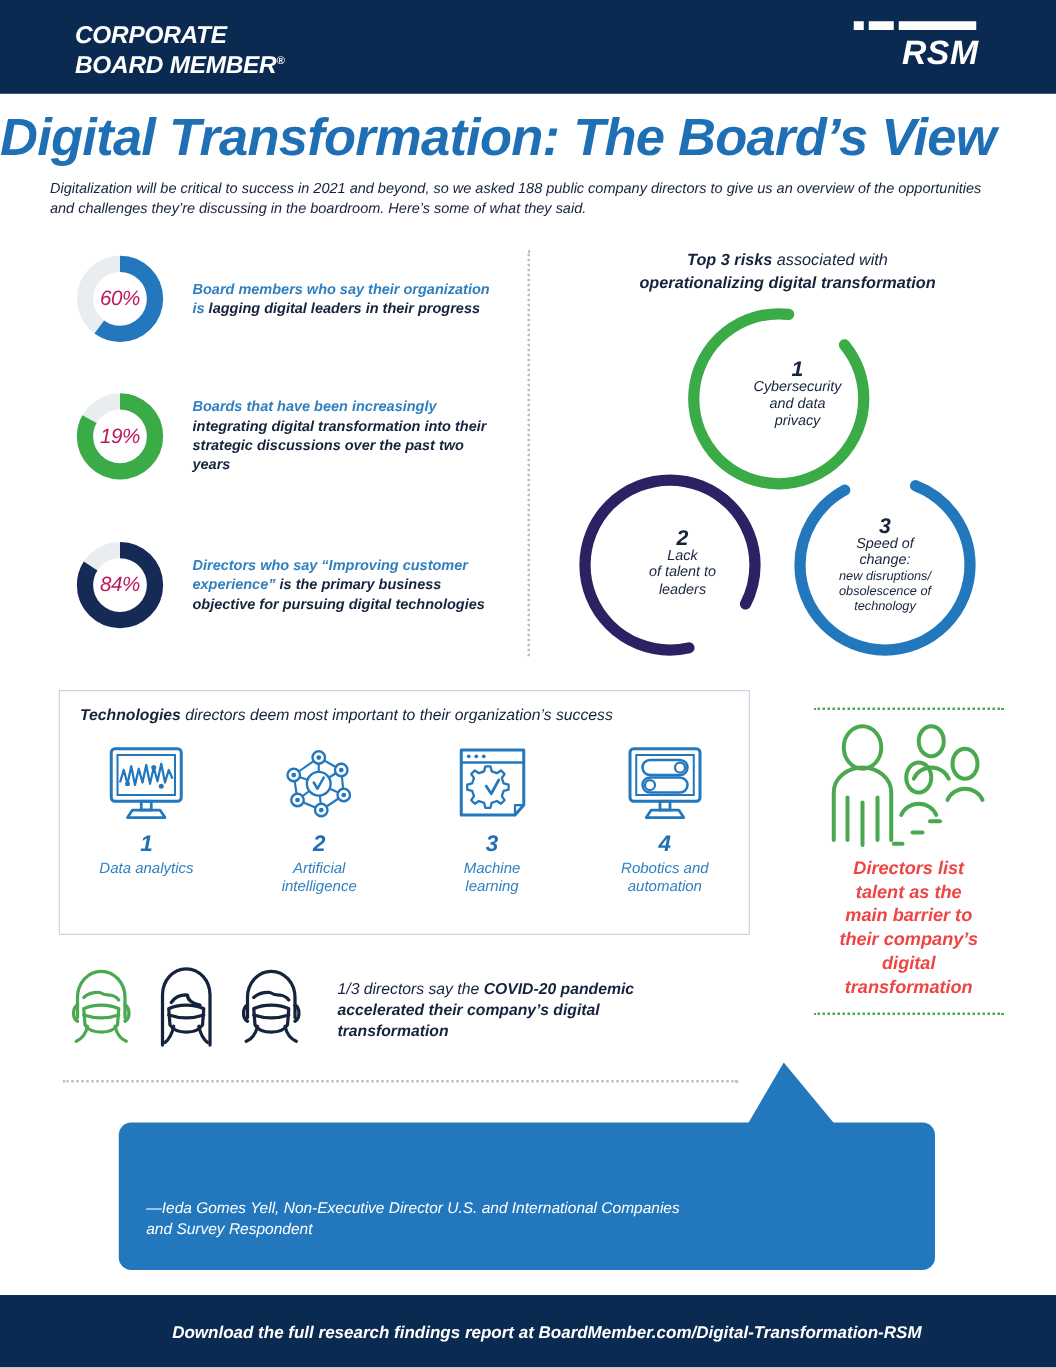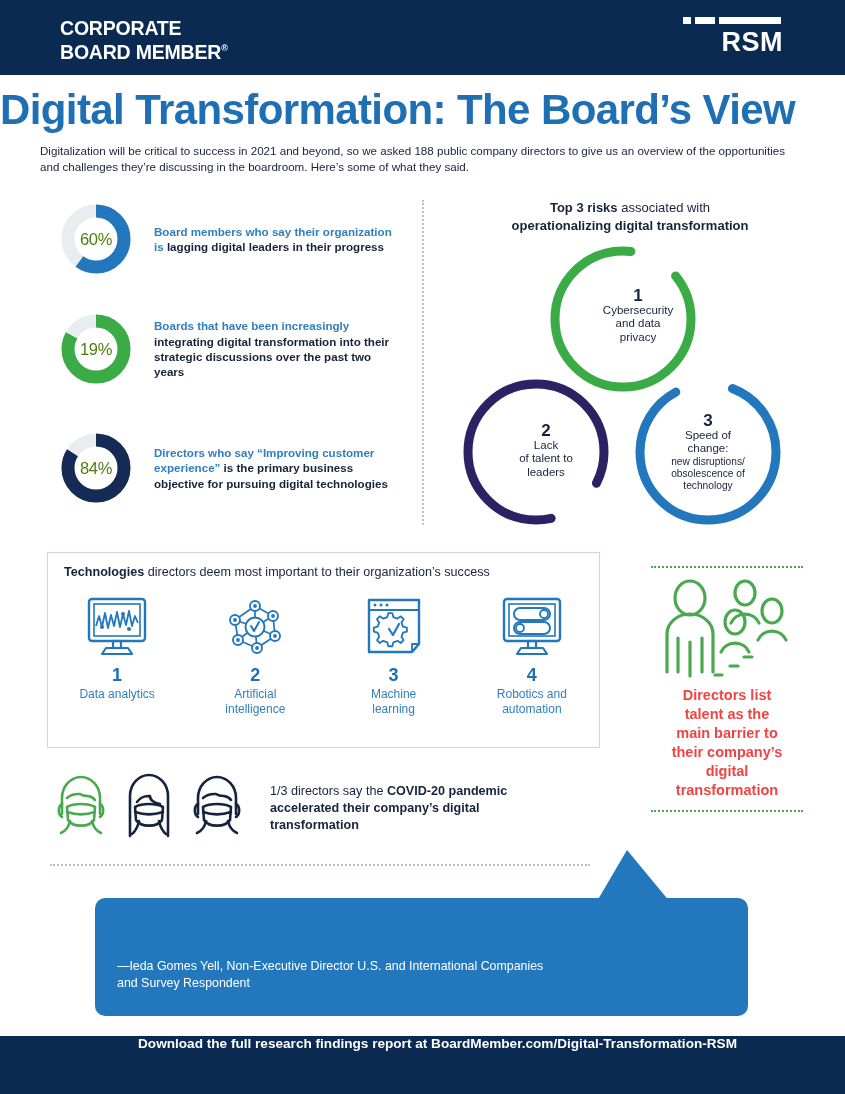--- a/index.html
+++ b/index.html
@@ -2,21 +2,21 @@
 <html><head>
 <meta charset="utf-8">
 <style>
   * { box-sizing: border-box; margin: 0; padding: 0; }
   html, body {
     width: 845px; height: 1094px;
     background: #ffffff;
     font-family: "Liberation Sans", sans-serif;
     overflow: hidden;
   }
-  .page { position: relative; width: 845px; height: 1042px; background: #fff; }
+  .page { position: relative; width: 845px; height: 1042px; background: #fff; font-style: italic; }
 
   
   .header {
     position: absolute; left: 0; top: 0; width: 845px; height: 75px;
     background: #0b2a52;
   }
   .logo-cbm {
     position: absolute; left: 60px; top: 18px;
     color: #ffffff; font-weight: bold; font-size: 19.5px;
     line-height: 20px; letter-spacing: -0.2px;
@@ -44,21 +44,21 @@
     color: #16233c; font-size: 11.6px; line-height: 15.5px;
   }
 
   
   .donut-row { position: absolute; display: flex; align-items: center; }
   .donut { position: relative; width: 72px; height: 72px; flex: none; }
   .donut svg { display: block; transform: rotate(-90deg); }
   .donut .val {
     position: absolute; left: 0; top: 0; width: 72px; height: 72px;
     display: flex; align-items: center; justify-content: center;
-    font-size: 16.5px; color: #4d7c0f; letter-spacing: -0.3px;
+    font-size: 16.5px; color: #be185d; letter-spacing: -0.3px;
   }
   .donut-text {
     margin-left: 22px; width: 250px;
     font-size: 11.6px; line-height: 15.4px; color: #16233c; font-weight: bold;
   }
   .donut-text .hl { color: #2f7fc0; }
 
   .vdots {
     position: absolute; left: 422px; top: 200px; width: 0; height: 325px;
     border-left: 2px dotted #b9c2cc;
@@ -133,21 +133,21 @@
     font-size: 12.8px; line-height: 18px; font-weight: bold;
   }
   .quote-attr {
     position: absolute; left: 22px; top: 60px; width: 612px;
     font-size: 12.4px; line-height: 17px; font-weight: normal;
   }
 
   
   .footer {
     position: absolute; left: 0; top: 1036px; width: 845px; height: 58px;
-    background: #0b2a52; display: flex; justify-content: center; padding-left: 30px;
+    background: #0b2a52; display: flex; align-items: center; justify-content: center; padding-left: 30px;
   }
   .footer span { color: #fff; font-weight: bold; font-size: 13.6px; }
 </style>
 </head>
 <body>
 
 <div class="page">
 
   <div class="header">
     <div class="logo-cbm">

